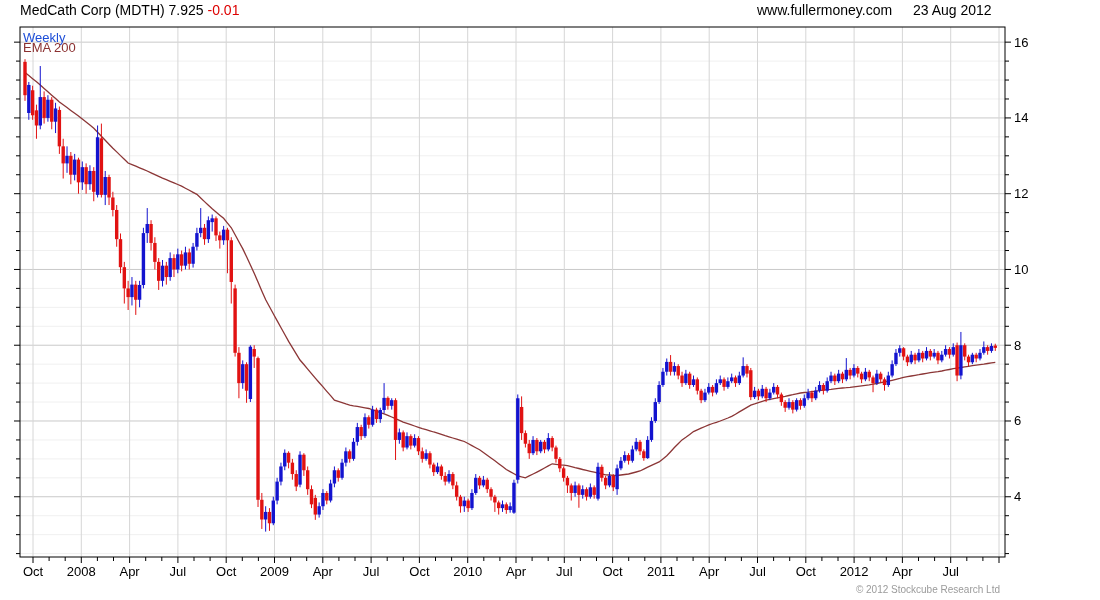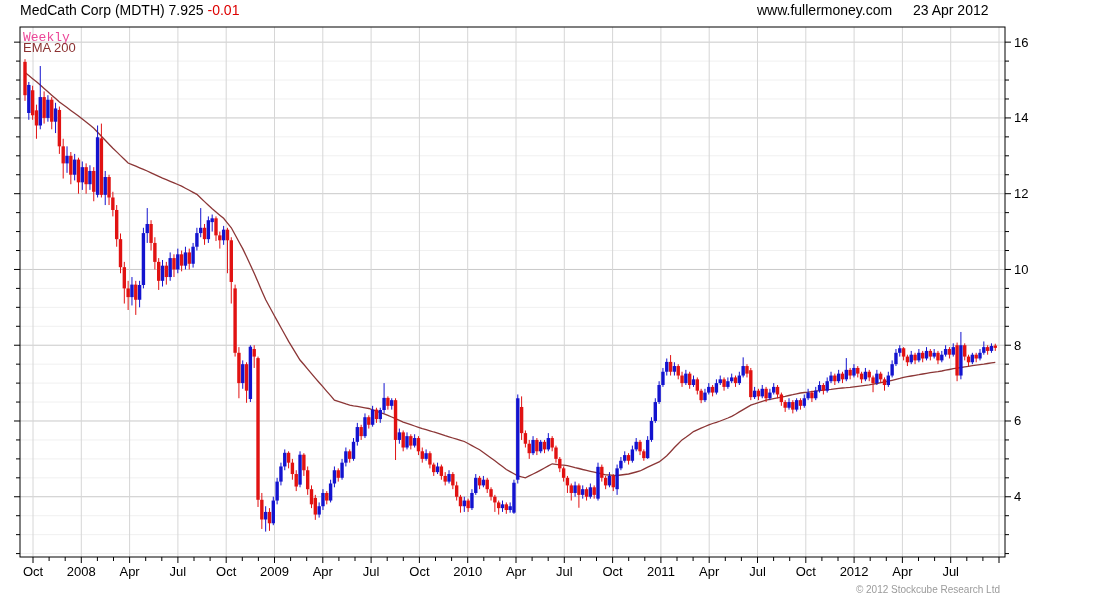--- a/index.html
+++ b/index.html
@@ -4,33 +4,33 @@
 <style>
   html,body{margin:0;padding:0;background:#ffffff;}
   #stage{position:relative;width:1100px;height:600px;background:#fff;overflow:hidden;
          font-family:"Liberation Sans","DejaVu Sans",sans-serif;}
   .hdr{position:absolute;top:2px;font-size:14px;color:#000;white-space:pre;}
   #title-wrap{left:20px;}
   #chg{color:#dd0000;}
   #site{left:743px;margin-left:14px;}
   #date{left:913px;}
   .plotlbl{position:absolute;font-size:13px;}
-  #lbl-weekly{left:23px;top:30px;color:#ec4899;font-family:Liberation Mono, monospace;}
+  #lbl-weekly{left:23px;top:30px;color:#1d4ed8;}
   #lbl-ema{left:23px;top:40px;color:#8b3030;}
   #copyright{position:absolute;top:584px;right:100px;font-size:10px;color:#9b9b9b;}
   svg{position:absolute;left:0;top:0;}
   text{font-family:"Liberation Sans","DejaVu Sans",sans-serif;}
 </style>
 </head>
 <body>
 
 <div id="stage">
   <div class="hdr" id="title-wrap"><span>MedCath Corp (MDTH) 7.925</span><span id="chg"> -0.01</span></div>
   <div class="hdr" id="site">www.fullermoney.com</div>
-  <div class="hdr" id="date">23 Apr 2012</div>
+  <div class="hdr" id="date">23 Aug 2012</div>
 
   <svg id="chart" width="1100" height="600" viewBox="0 0 1100 600">
       <g>
         <line x1="20" x2="1005" y1="553.590421729807" y2="553.590421729807" stroke="#f0f0f0" stroke-width="1"></line>
         <line x1="20" x2="1005" y1="534.6483202287347" y2="534.6483202287347" stroke="#f0f0f0" stroke-width="1"></line>
         <line x1="20" x2="1005" y1="515.7062187276626" y2="515.7062187276626" stroke="#f0f0f0" stroke-width="1"></line>
         <line x1="20" x2="1005" y1="496.76411722659043" y2="496.76411722659043" stroke="#c9c9c9" stroke-width="1"></line>
         <line x1="20" x2="1005" y1="477.8220157255182" y2="477.8220157255182" stroke="#f0f0f0" stroke-width="1"></line>
         <line x1="20" x2="1005" y1="458.879914224446" y2="458.879914224446" stroke="#f0f0f0" stroke-width="1"></line>
         <line x1="20" x2="1005" y1="439.93781272337384" y2="439.93781272337384" stroke="#f0f0f0" stroke-width="1"></line>

